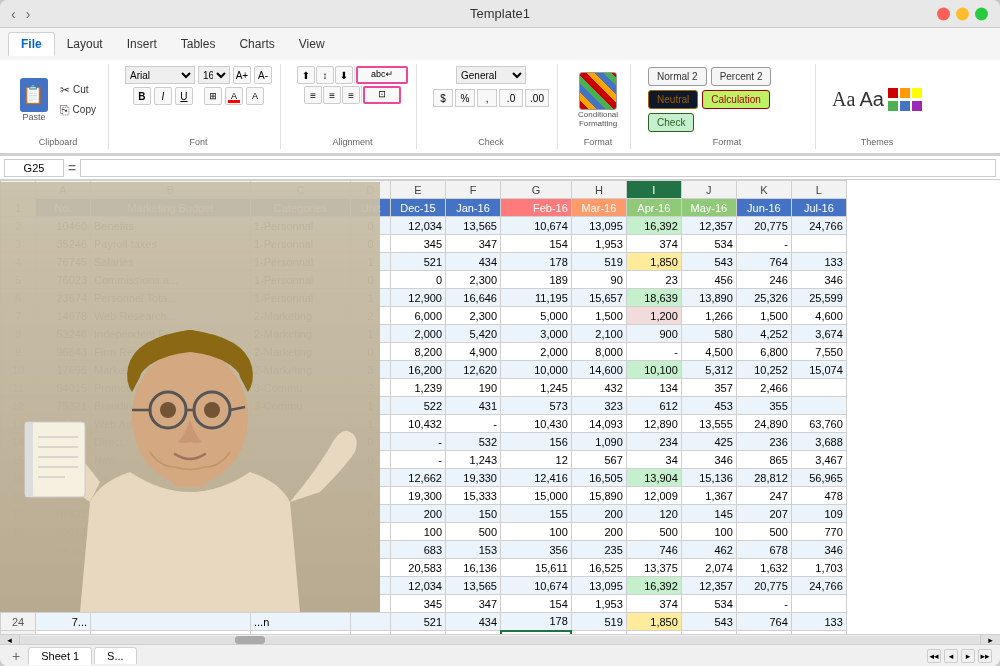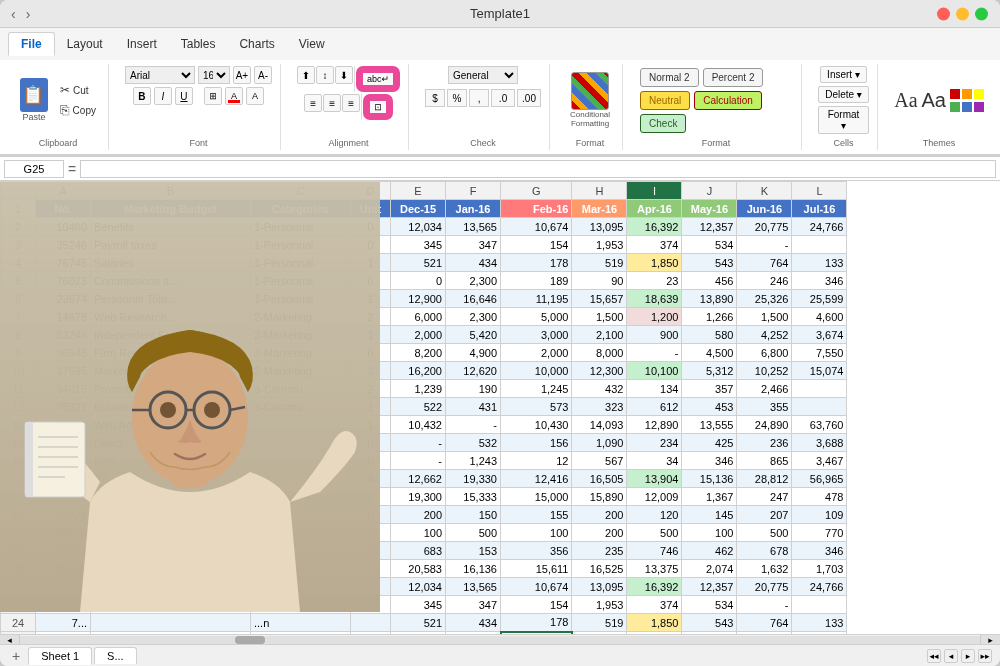--- a/index.html
+++ b/index.html
@@ -43,21 +43,21 @@
 
     
     .number-format-select { width: 70px; height: 18px; font-size: 10px; border: 1px solid #ccc; }
     .number-btn-row { display: flex; gap: 2px; margin-top: 2px; }
     .num-btn { width: 20px; height: 18px; border: 1px solid #ccc; background: #f8f8f8; cursor: pointer; font-size: 10px; display: flex; align-items: center; justify-content: center; }
 
     
     .format-cell-btn { padding: 3px 8px; border: 1px solid; border-radius: 3px; font-size: 10px; cursor: pointer; margin: 1px; white-space: nowrap; }
     .fc-normal { background: #f5f5f5; border-color: #999; color: #333; }
     .fc-percent { background: #f5f5f5; border-color: #999; color: #333; }
-    .fc-neutral { background: #fde047; border-color: #9c6500; color: #9c6500; }
+    .fc-neutral { background: #0f172a; border-color: #9c6500; color: #9c6500; }
     .fc-calculation { background: #bef264; border-color: #9c0006; color: #9c0006; }
     .fc-check { background: #c6efce; border-color: #276221; color: #276221; }
 
     
     .formula-bar { background: white; border-bottom: 1px solid #d0d0d0; height: 24px; display: flex; align-items: center; padding: 0 4px; gap: 4px; }
     .cell-ref { width: 60px; border: 1px solid #ccc; height: 18px; font-size: 11px; padding: 0 4px; text-align: center; }
     .formula-input { flex: 1; border: 1px solid #ccc; height: 18px; font-size: 11px; padding: 0 4px; }
 
     
     .spreadsheet-container { flex: 1; overflow: hidden; background: white; position: relative; }
@@ -68,21 +68,21 @@
 
     
     .row-header { background: #f2f2f2; text-align: center; color: #444; font-weight: normal; width: 35px; min-width: 35px; }
 
     
     .col-header { background: #f2f2f2; text-align: center; color: #444; font-weight: normal; height: 18px; }
 
     td { height: 18px; padding: 0 3px; }
 
     
-    .header-row td { font-weight: bold; background: #4472C4; color: white; text-align: center; }
+    .header-row td { font-weight: normal; background: #4472C4; color: white; text-align: center; }
     .hdr-no { background: #4472C4 !important; }
     .hdr-mktg { background: #4472C4 !important; }
     .hdr-cat { background: #4472C4 !important; }
     .hdr-unit { background: #4472C4 !important; }
     .hdr-dec15 { background: #4472C4 !important; }
     .hdr-jan16 { background: #4472C4 !important; }
     .hdr-feb16 { background: #FF7B7B !important; padding-left: 32px; }
     .hdr-mar16 { background: #FF9B6B !important; }
     .hdr-apr16 { background: #90C978 !important; }
     .hdr-may16 { background: #90C978 !important; }
@@ -112,21 +112,21 @@
     .scroll-btn { width: 14px; height: 14px; border: 1px solid #ccc; background: #f0f0f0; border-radius: 2px; cursor: pointer; display: flex; align-items: center; justify-content: center; font-size: 9px; }
 
     
     .person-overlay { position: absolute; bottom: 22px; left: 0; width: 380px; height: 430px; background: transparent; z-index: 10; pointer-events: none; overflow: hidden; }
 
     
     .hscroll-area { height: 10px; background: #f0f0f0; border-top: 1px solid #d0d0d0; display: flex; align-items: center; }
 
     
     .rg-title { font-size: 9px; color: #666; text-align: center; margin-top: auto; padding-top: 2px; }
-    .fmt-btn { padding: 1px 4px; border: 7px solid #ec4899; background: #f8f8f8; font-size: 9px; cursor: pointer; border-radius: 7px; white-space: nowrap; }
+    .fmt-btn { padding: 1px 13px; border: 2px solid #ec4899; background: #f8f8f8; font-size: 9px; cursor: pointer; border-radius: 2px; white-space: nowrap; }
 
     
     .cells-btn { padding: 2px 6px; border: 1px solid #ccc; background: #f8f8f8; font-size: 10px; cursor: pointer; border-radius: 2px; display: flex; align-items: center; gap: 2px; }
 
     .selected-col-header { background: #217346 !important; color: white !important; }
   </style>
 </head>
 <body>
 
 <div class="window">
@@ -256,28 +256,20 @@
         <div class="ribbon-group-content" style="flex-wrap:wrap; gap:2px; max-width:160px; align-content:center;">
           <button class="format-cell-btn fc-normal">Normal 2</button>
           <button class="format-cell-btn fc-percent">Percent 2</button>
           <button class="format-cell-btn fc-neutral">Neutral</button>
           <button class="format-cell-btn fc-calculation">Calculation</button>
           <button class="format-cell-btn fc-check">Check</button>
         </div>
         <span class="rg-title">Format</span>
       </div>
 
-      <div class="ribbon-group">
-        <div class="ribbon-group-content" style="flex-direction:column; gap:3px;">
-          <button class="cells-btn">Insert ▾</button>
-          <button class="cells-btn">Delete ▾</button>
-          <button class="cells-btn">Format ▾</button>
-        </div>
-        <span class="rg-title">Cells</span>
-      </div>
 
       <div class="ribbon-group">
         <div class="ribbon-group-content" style="align-items:center; gap:4px;">
           <div style="display:flex;flex-direction:column;align-items:center;">
             <span style="font-size:20px;font-family:serif;color:#333;">Aa</span>
           </div>
           <div style="display:flex;flex-direction:column;align-items:center;">
             <span style="font-size:20px;font-family:sans-serif;color:#333;">Aa</span>
           </div>
           <div style="display:flex;flex-direction:column;gap:3px;align-items:center;">
@@ -480,21 +472,21 @@
             </tr>
           <tr class="row-even">
               <td class="rh">10</td>
               <td class="num-cell">17695</td>
               <td class="text-cell">Market Research</td>
               <td class="text-cell">2-Marketing</td>
               <td class="center-cell">3</td>
               <td class="num-cell">16,200</td>
               <td class="num-cell">12,620</td>
               <td class="num-cell">10,000</td>
-              <td class="num-cell">12,300</td>
+              <td class="num-cell">14,600</td>
               <td class="num-cell" style="background:#c6efce;">10,100</td>
               <td class="num-cell">5,312</td>
               <td class="num-cell">10,252</td>
               <td class="num-cell">15,074</td>
             </tr>
           <tr class="row-odd">
               <td class="rh">11</td>
               <td class="num-cell">94015</td>
               <td class="text-cell">Promotions</td>
               <td class="text-cell">3-Commu</td>

